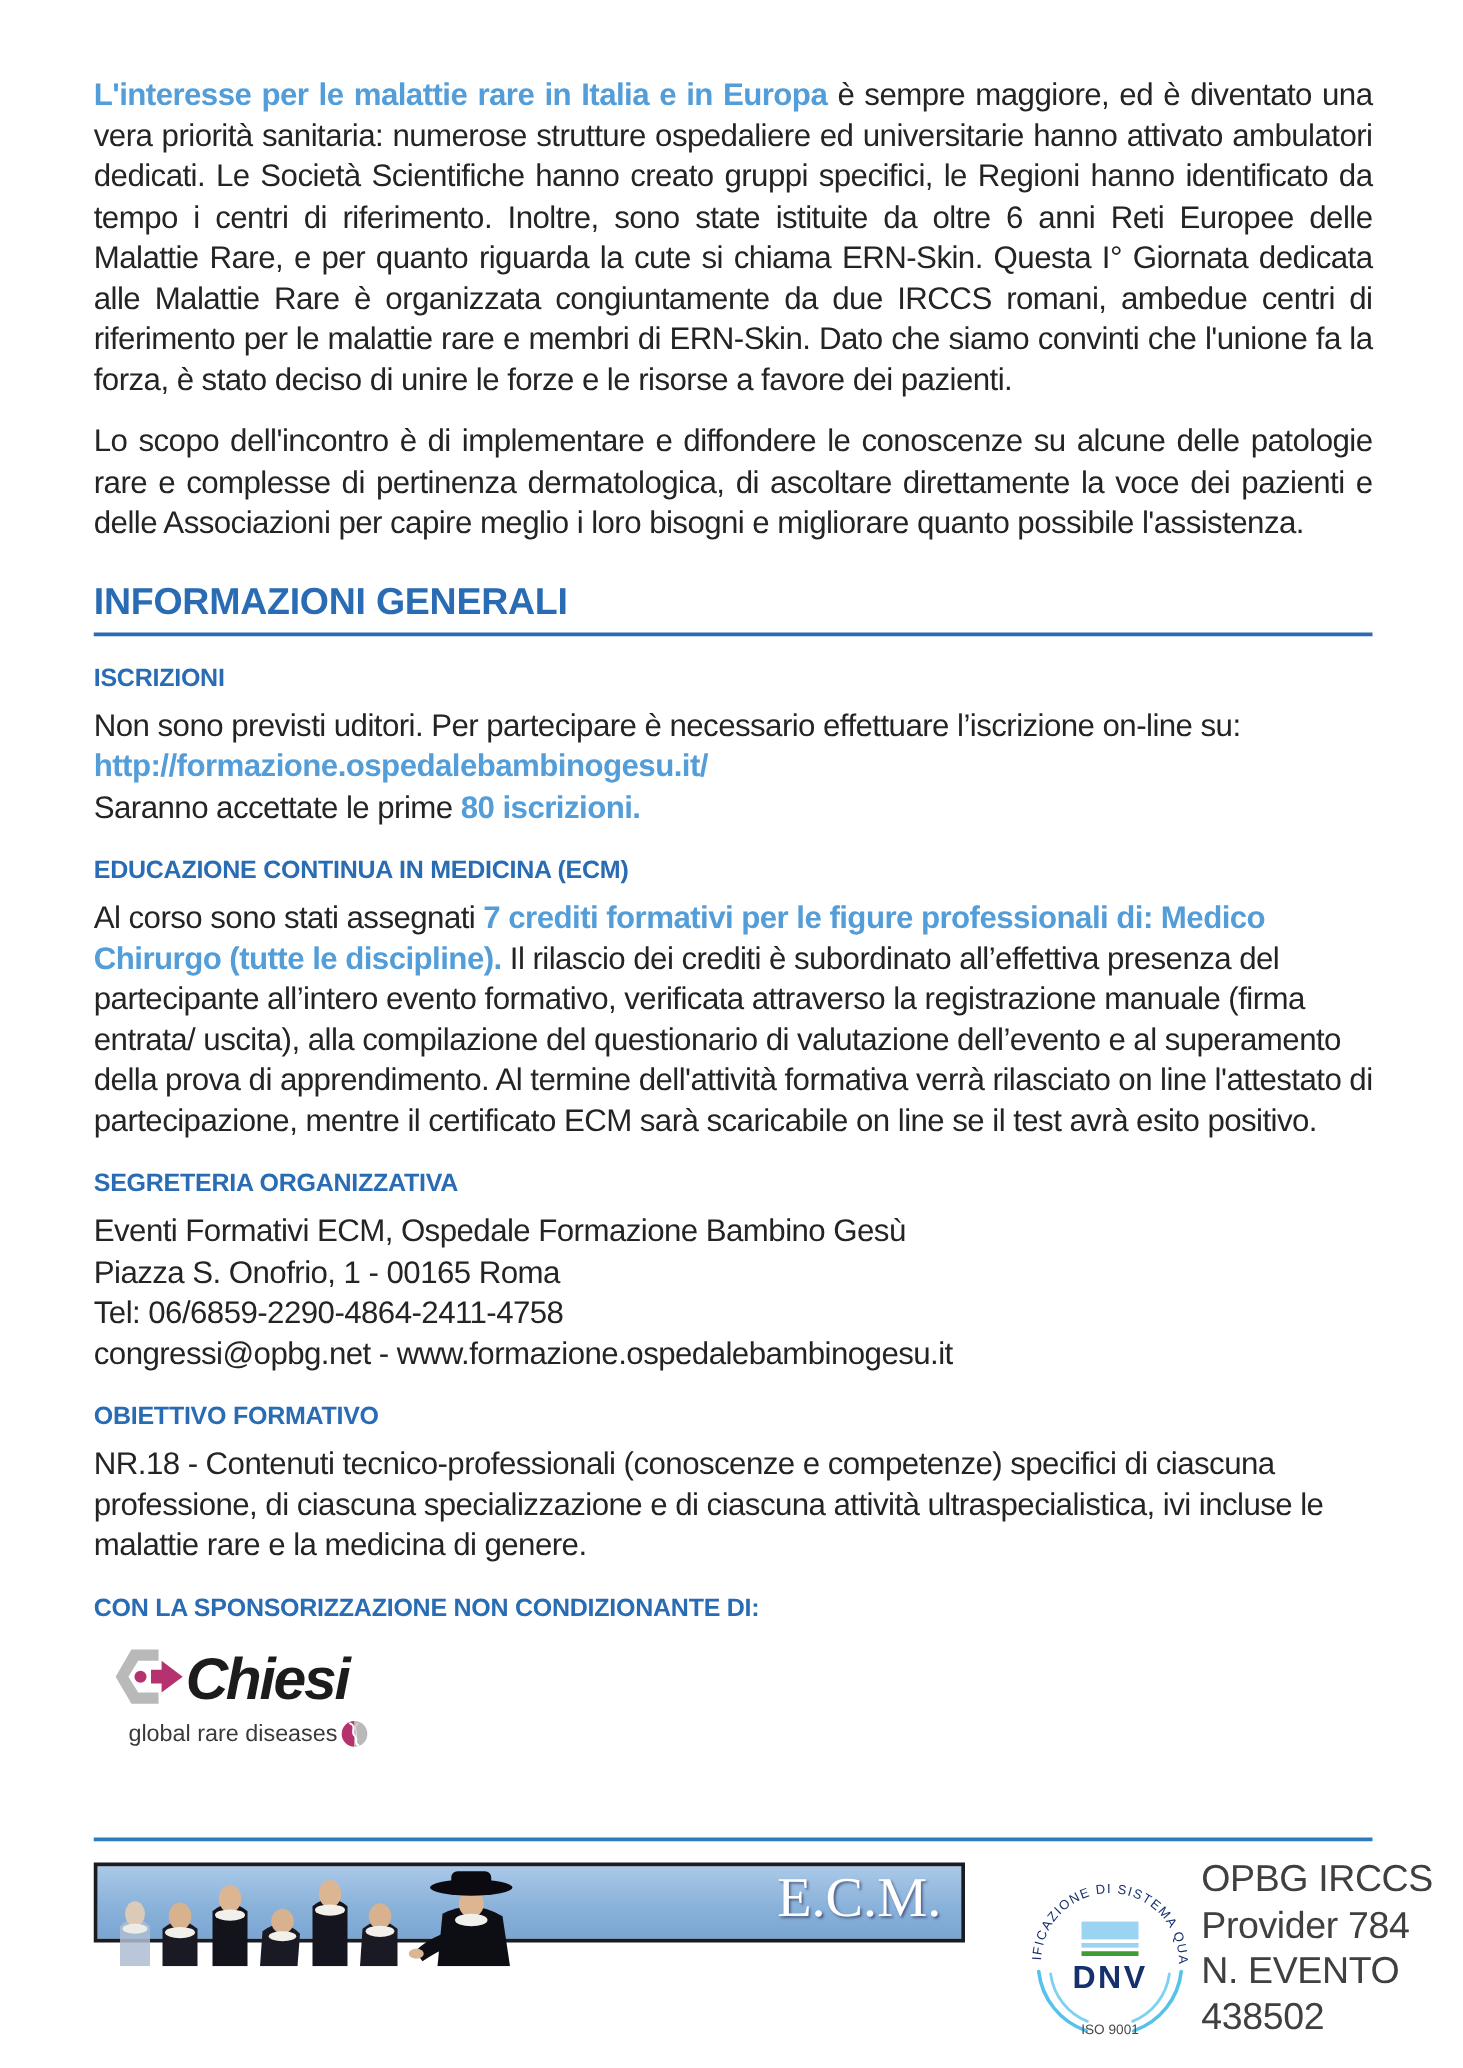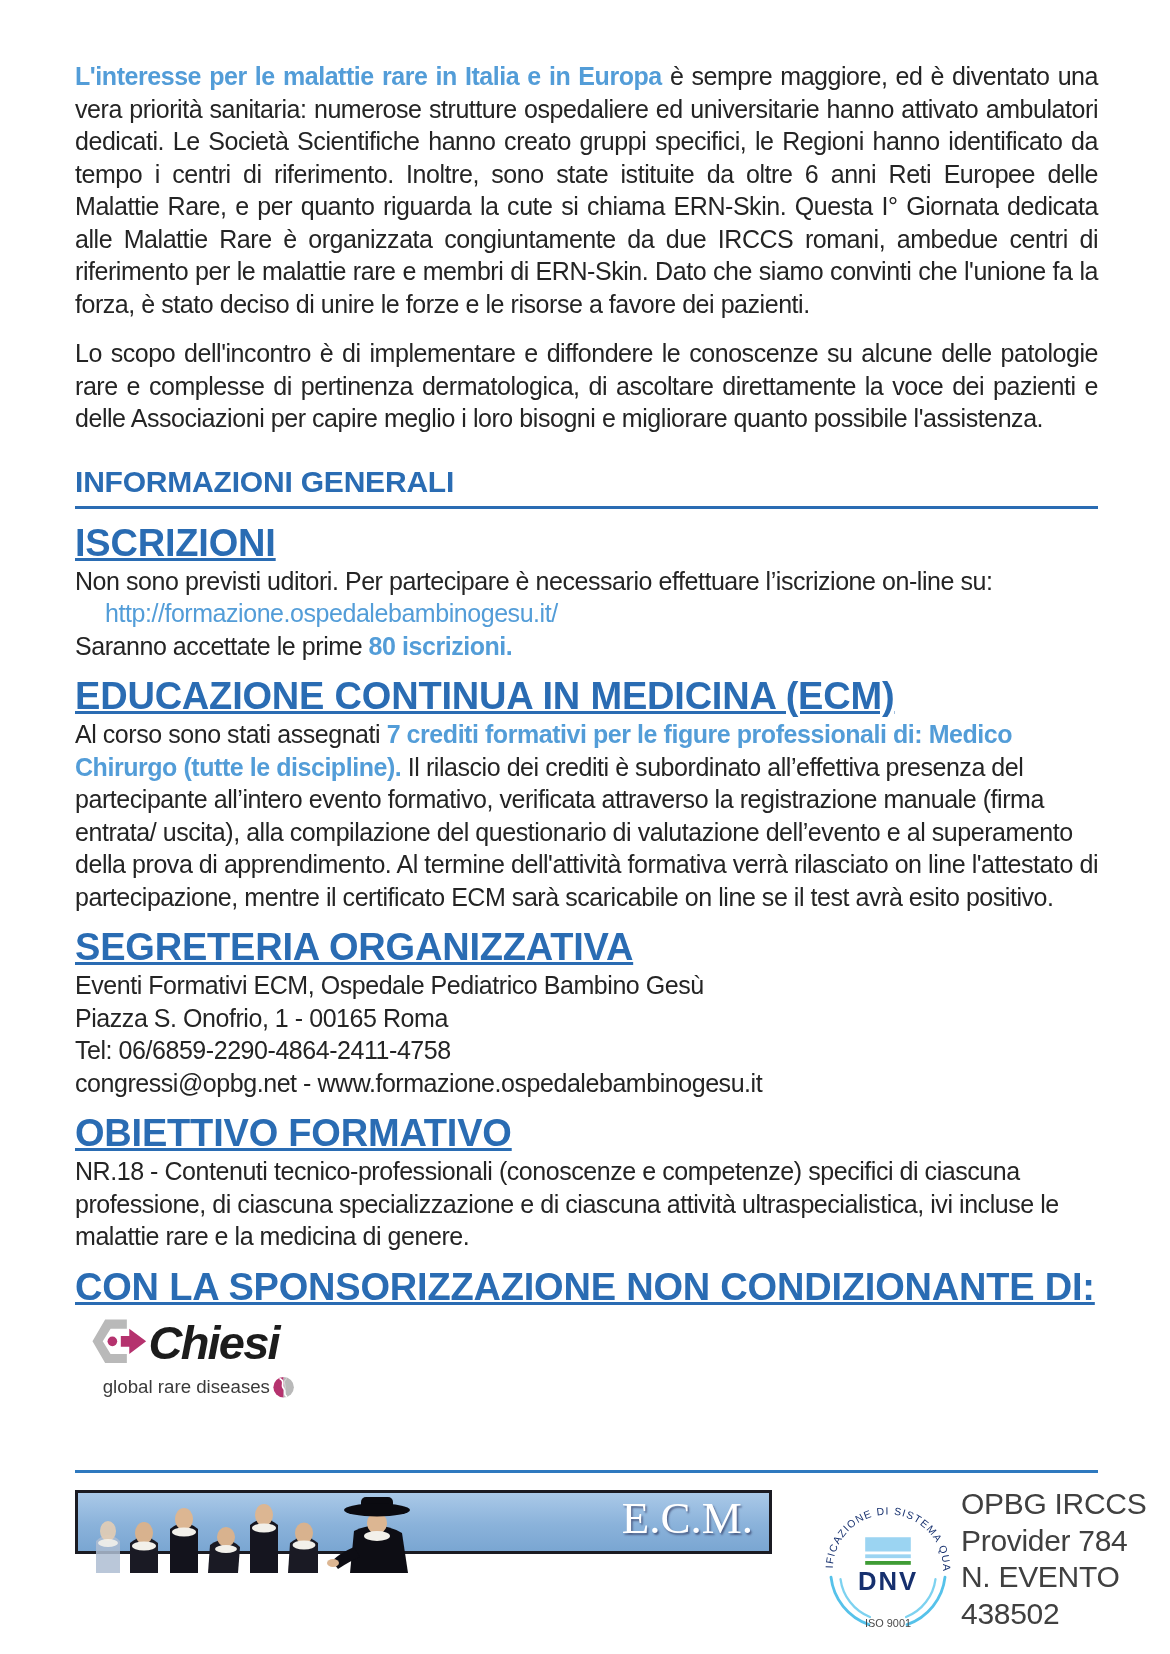--- a/index.html
+++ b/index.html
@@ -8,29 +8,29 @@
     position:relative; width:1170px; height:1654px; background:#fff;
     overflow:hidden; font-family:"Liberation Sans", sans-serif;
   }
   .content {
     position:absolute; top:60px; left:75px; width:1023px;
     color:#242424; font-size:25px; line-height:32.5px; letter-spacing:-0.45px;
   }
   .para { text-align:justify; margin:0 0 17px 0; }
   .plainline { margin:0; }
   .lead, .accent { color:#539dd8; font-weight:bold; }
-  a.doclink { color:#539dd8; font-weight:normal; text-decoration:none; cursor:pointer;margin-left:30px; }
+  a.doclink { color:#539dd8; font-weight:bold; text-decoration:none; cursor:pointer; }
   .h1 {
     color:#2a6cb3; font-weight:bold; font-size:30px; line-height:34px;
     margin:30px 0 0 0; letter-spacing:-0.2px;
   }
   .h1-rule { height:3px; background:#2a6cb3; margin:7px 0 14px 0; }
   .h2 {
-    color:#2a6cb3; font-weight:bold; font-size:38px; line-height:33px;
-    margin:18px 0 5px 0; letter-spacing:-0.2px;text-decoration:underline;
+    color:#2a6cb3; font-weight:bold; font-size:20px; line-height:33px;
+    margin:18px 0 5px 0; letter-spacing:-0.2px;
   }
   .sponsor-logo { margin:12px 0 0 14px; }
 
   
   .footer-rule { position:absolute; left:75px; top:1470px; width:1023px; height:3px; background:#2e79bf; }
   .footer-row { position:absolute; left:75px; top:1488px; width:1080px; height:170px; }
   .ecm-banner {
     position:absolute; left:0; top:2px; width:697px; height:64px;
     border:3px solid #1b1b22;
     background:linear-gradient(180deg,#aac9e8 0%, #8ab2da 55%, #7aa6d2 100%);
@@ -64,21 +64,21 @@
 
     <div class="h2">ISCRIZIONI</div>
     <p class="plainline">Non sono previsti uditori. Per partecipare è necessario effettuare l’iscrizione on-line su:</p>
     <p class="plainline"><a class="doclink">http://formazione.ospedalebambinogesu.it/</a></p>
     <p class="plainline"><span>Saranno accettate le prime </span><span class="accent">80 iscrizioni.</span></p>
 
     <div class="h2">EDUCAZIONE CONTINUA IN MEDICINA (ECM)</div>
     <p class="plainline"><span>Al corso sono stati assegnati </span><span class="accent">7 crediti formativi per le figure professionali di: Medico Chirurgo (tutte le discipline).</span><span> Il rilascio dei crediti è subordinato all’effettiva presenza del partecipante all’intero evento formativo, verificata attraverso la registrazione manuale (firma entrata/ uscita), alla compilazione del questionario di valutazione dell’evento e al superamento della prova di apprendimento. Al termine dell'attività formativa verrà rilasciato on line l'attestato di partecipazione, mentre il certificato ECM sarà scaricabile on line se il test avrà esito positivo.</span></p>
 
     <div class="h2">SEGRETERIA ORGANIZZATIVA</div>
-    <p class="plainline">Eventi Formativi ECM, Ospedale Pediatrico Bambino Gesù</p>
+    <p class="plainline">Eventi Formativi ECM, Ospedale Formazione Bambino Gesù</p>
     <p class="plainline">Piazza S. Onofrio, 1 - 00165 Roma</p>
     <p class="plainline">Tel: 06/6859-2290-4864-2411-4758</p>
     <p class="plainline">congressi@opbg.net - www.formazione.ospedalebambinogesu.it</p>
 
     <div class="h2">OBIETTIVO FORMATIVO</div>
     <p class="plainline">NR.18 -  Contenuti tecnico-professionali (conoscenze e competenze) specifici di ciascuna professione, di ciascuna specializzazione e di ciascuna attività ultraspecialistica, ivi incluse le malattie rare e la medicina di genere.</p>
 
     <div class="h2">CON LA SPONSORIZZAZIONE NON CONDIZIONANTE DI:</div>
 
     <div class="sponsor-logo">

